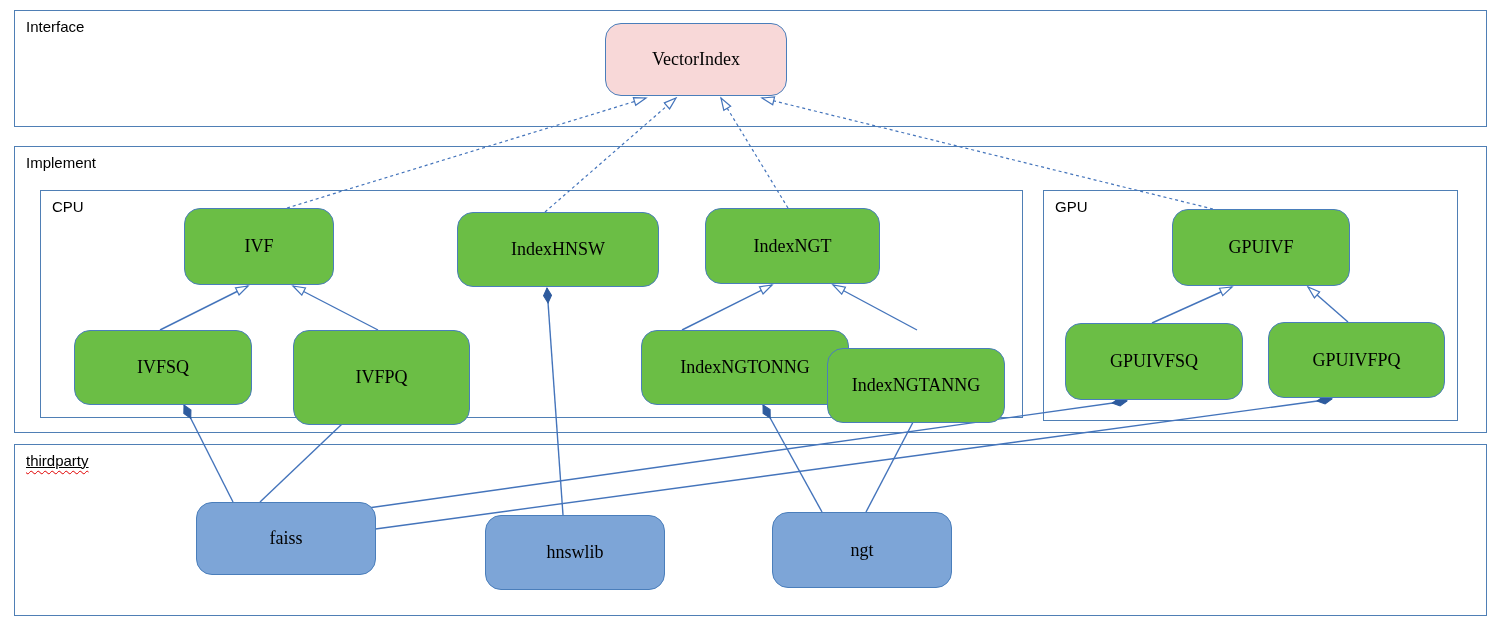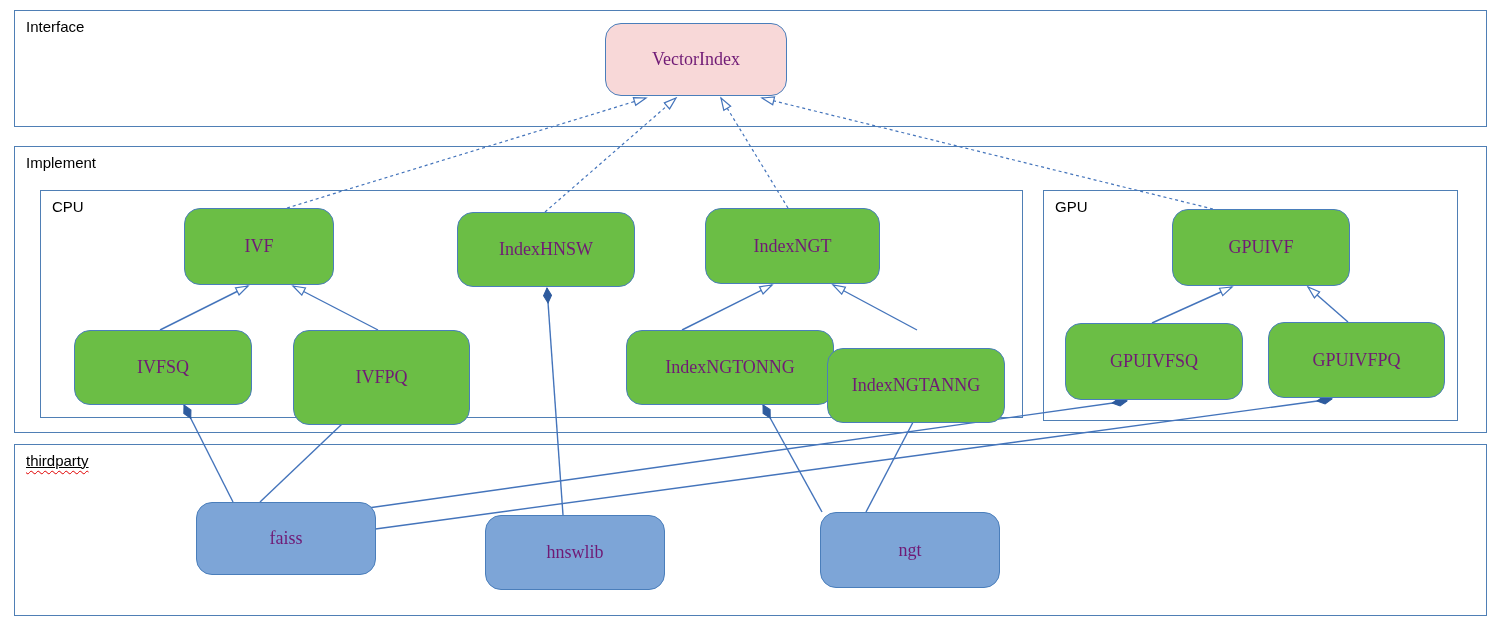--- a/index.html
+++ b/index.html
@@ -47,21 +47,21 @@
     position: absolute;
     z-index: 3;
     box-sizing: border-box;
     border: 1.6px solid var(--node-border, #4a7ebb);
     border-radius: 16px;
     display: flex;
     align-items: center;
     justify-content: center;
     font-family: "Liberation Serif", serif;
     font-size: 18px;
-    color: #701a75;
+    color: #000000;
   }
   .node.green { background: var(--green, #6bbe45); }
   .node.pink  { background: var(--pink,  #f8d8d8); }
   .node.blue  { background: var(--blue,  #7da5d7); }
 </style>
 </head>
 <body>
 
 <div id="canvas">
   <svg id="edges" width="1503" height="628" viewBox="0 0 1503 628" xmlns="http://www.w3.org/2000/svg">
@@ -105,49 +105,49 @@
     </div>
     <div class="container" style="left: 14px; top: 444px; width: 1473px; height: 172px; padding-left: 35px;">
       <span class="container-label underlined"><span class="squiggle">thirdparty</span></span>
     </div>
     <div class="node pink" style="left: 605px; top: 23px; width: 182px; height: 73px;">
       <span>VectorIndex</span>
     </div>
     <div class="node green" style="left: 184px; top: 208px; width: 150px; height: 77px;">
       <span>IVF</span>
     </div>
-    <div class="node green" style="left: 457px; top: 212px; width: 178px; height: 75px;">
+    <div class="node green" style="left: 457px; top: 212px; width: 202px; height: 75px;">
       <span>IndexHNSW</span>
     </div>
     <div class="node green" style="left: 705px; top: 208px; width: 175px; height: 76px;">
       <span>IndexNGT</span>
     </div>
     <div class="node green" style="left: 74px; top: 330px; width: 178px; height: 75px;">
       <span>IVFSQ</span>
     </div>
     <div class="node green" style="left: 1172px; top: 209px; width: 178px; height: 77px;">
       <span>GPUIVF</span>
     </div>
     <div class="node green" style="left: 293px; top: 330px; width: 177px; height: 95px; justify-content: center;">
       <span>IVFPQ</span>
     </div>
-    <div class="node green" style="left: 626px; top: 330px; width: 208px; height: 75px; justify-content: center;">
+    <div class="node green" style="left: 641px; top: 330px; width: 208px; height: 75px; justify-content: center;">
       <span>IndexNGTONNG</span>
     </div>
     <div class="node green" style="left: 827px; top: 348px; width: 178px; height: 75px;">
       <span>IndexNGTANNG</span>
     </div>
     <div class="node green" style="left: 1065px; top: 323px; width: 178px; height: 77px; text-align: right;">
       <span>GPUIVFSQ</span>
     </div>
     <div class="node green" style="left: 1268px; top: 322px; width: 177px; height: 76px;">
       <span>GPUIVFPQ</span>
     </div>
     <div class="node blue" style="left: 188px; top: 502px; width: 180px; height: 73px; margin-left: 8px;">
       <span>faiss</span>
     </div>
     <div class="node blue" style="left: 485px; top: 515px; width: 180px; height: 75px;">
       <span>hnswlib</span>
     </div>
-    <div class="node blue" style="left: 820px; top: 512px; width: 180px; height: 76px;">
+    <div class="node blue" style="left: 772px; top: 512px; width: 180px; height: 76px;">
       <span>ngt</span>
     </div>
   </div>
 
 </body></html>

